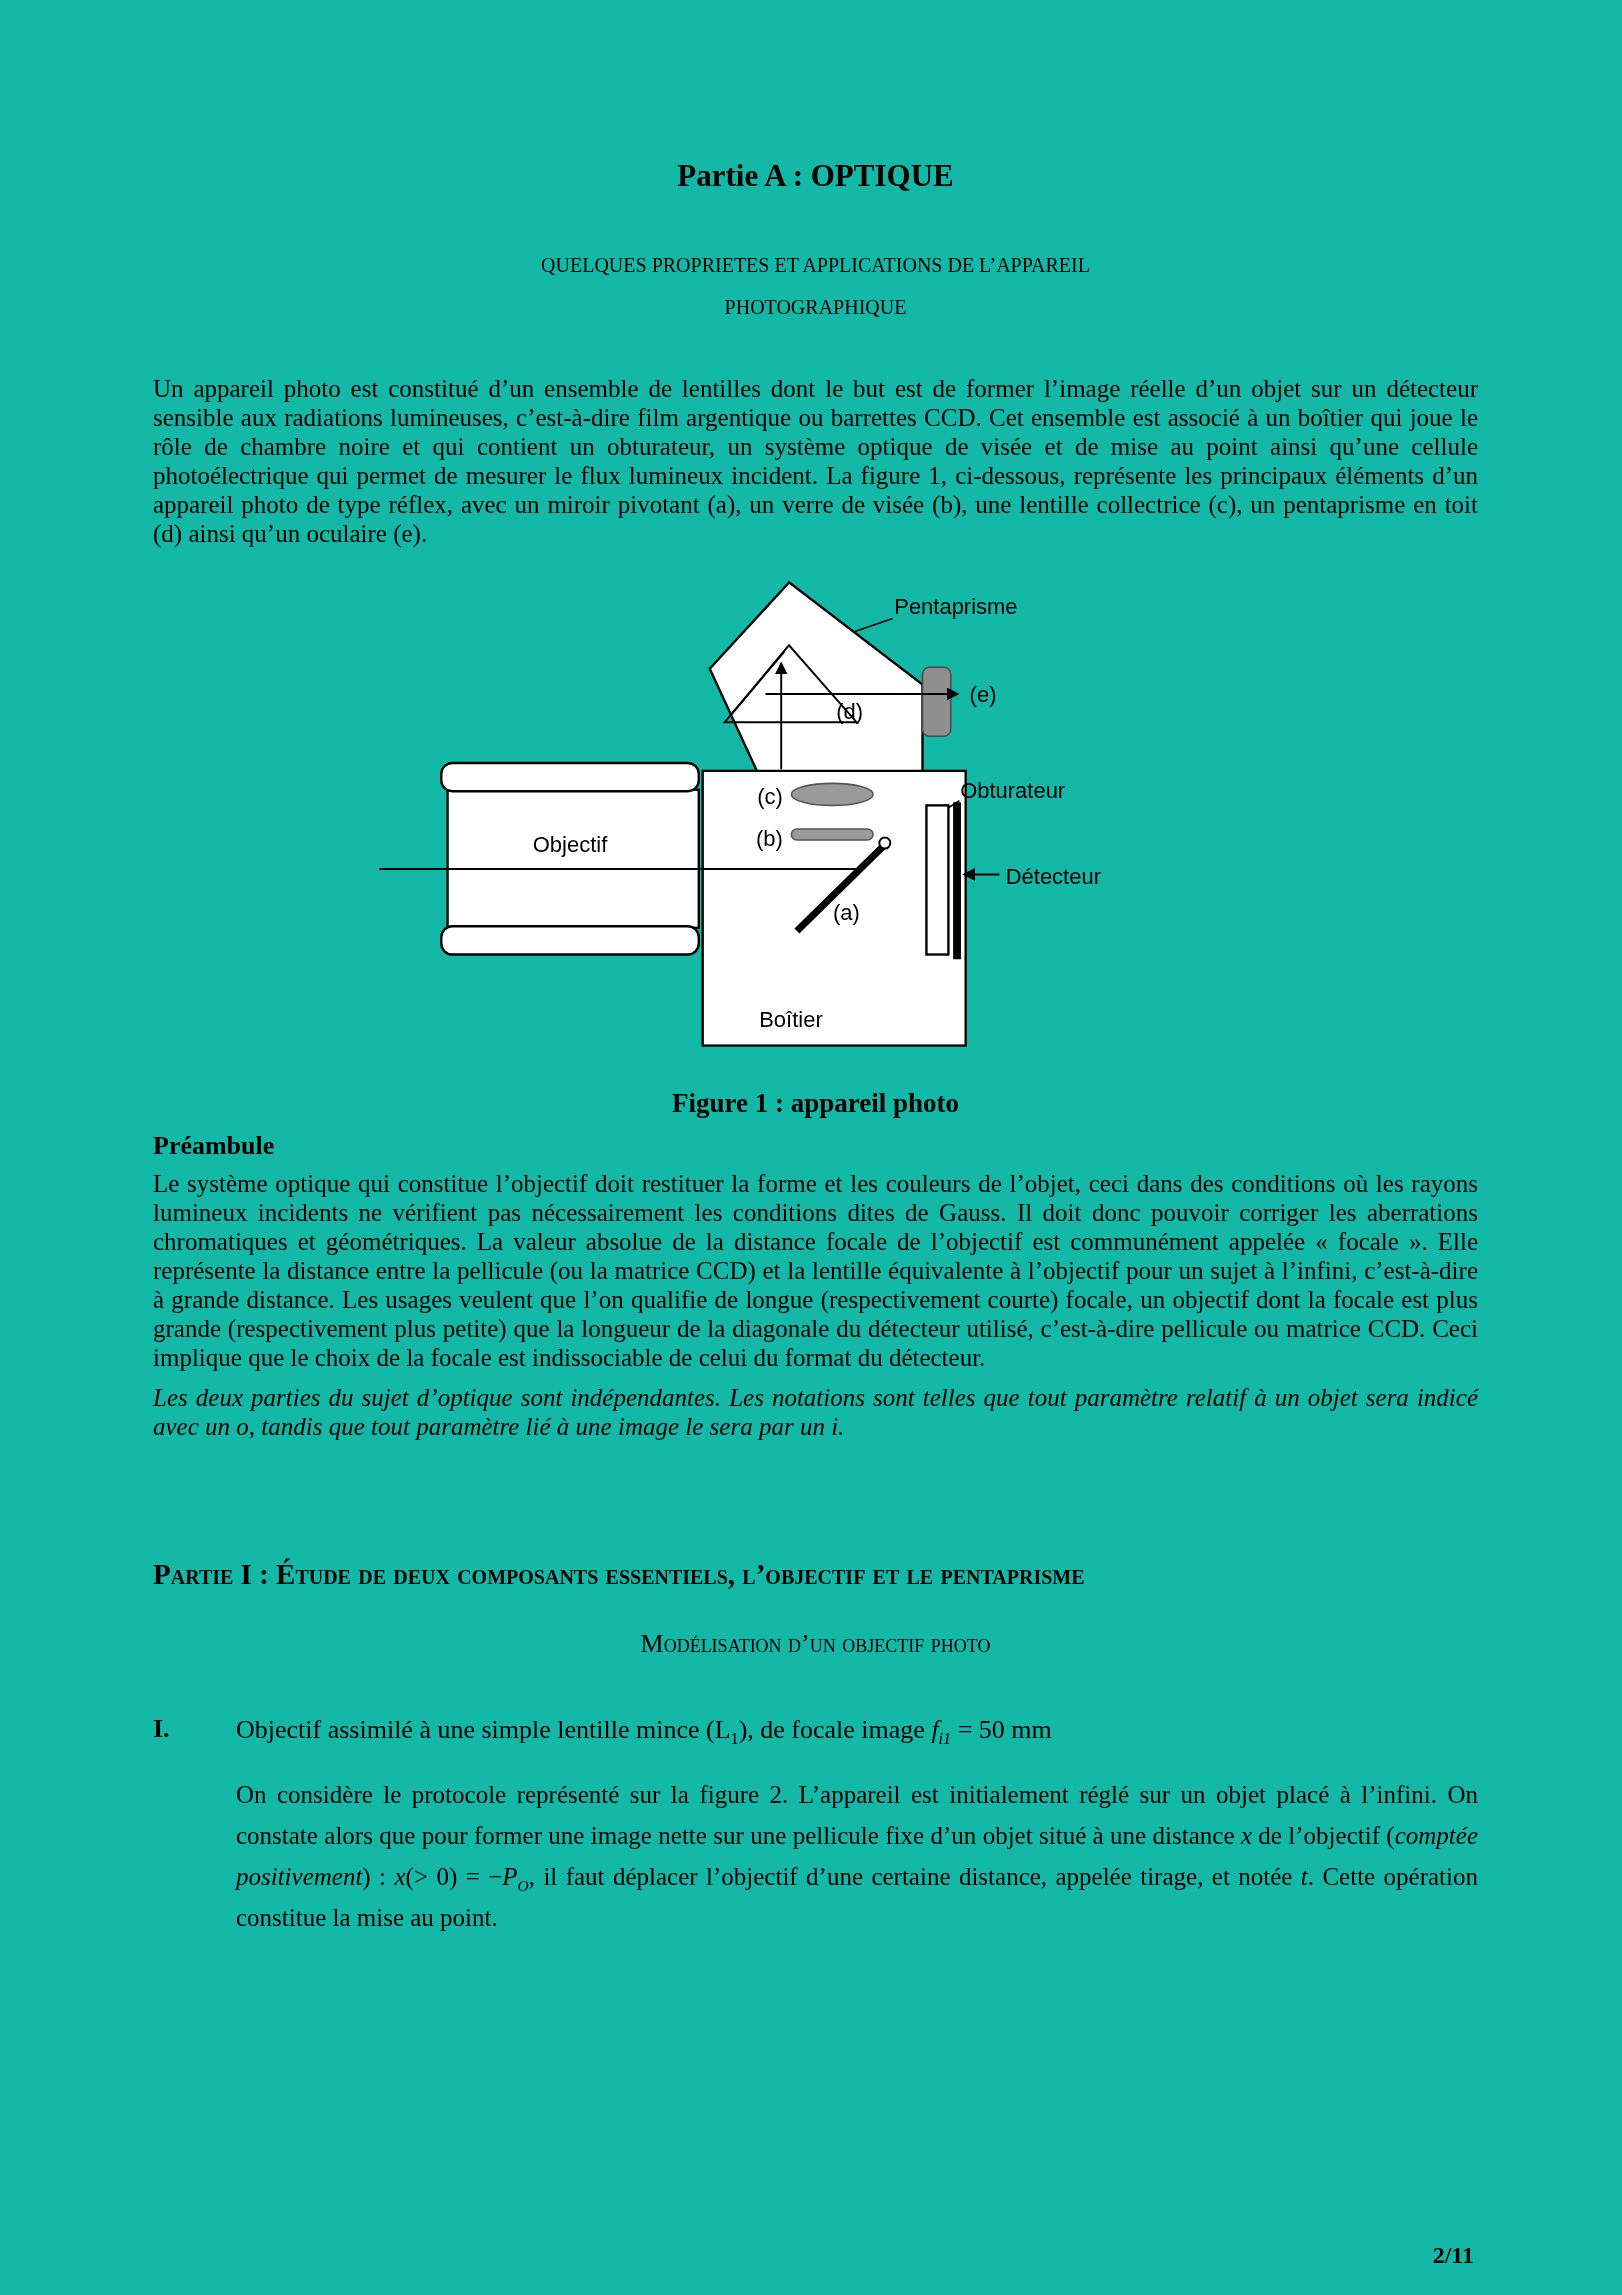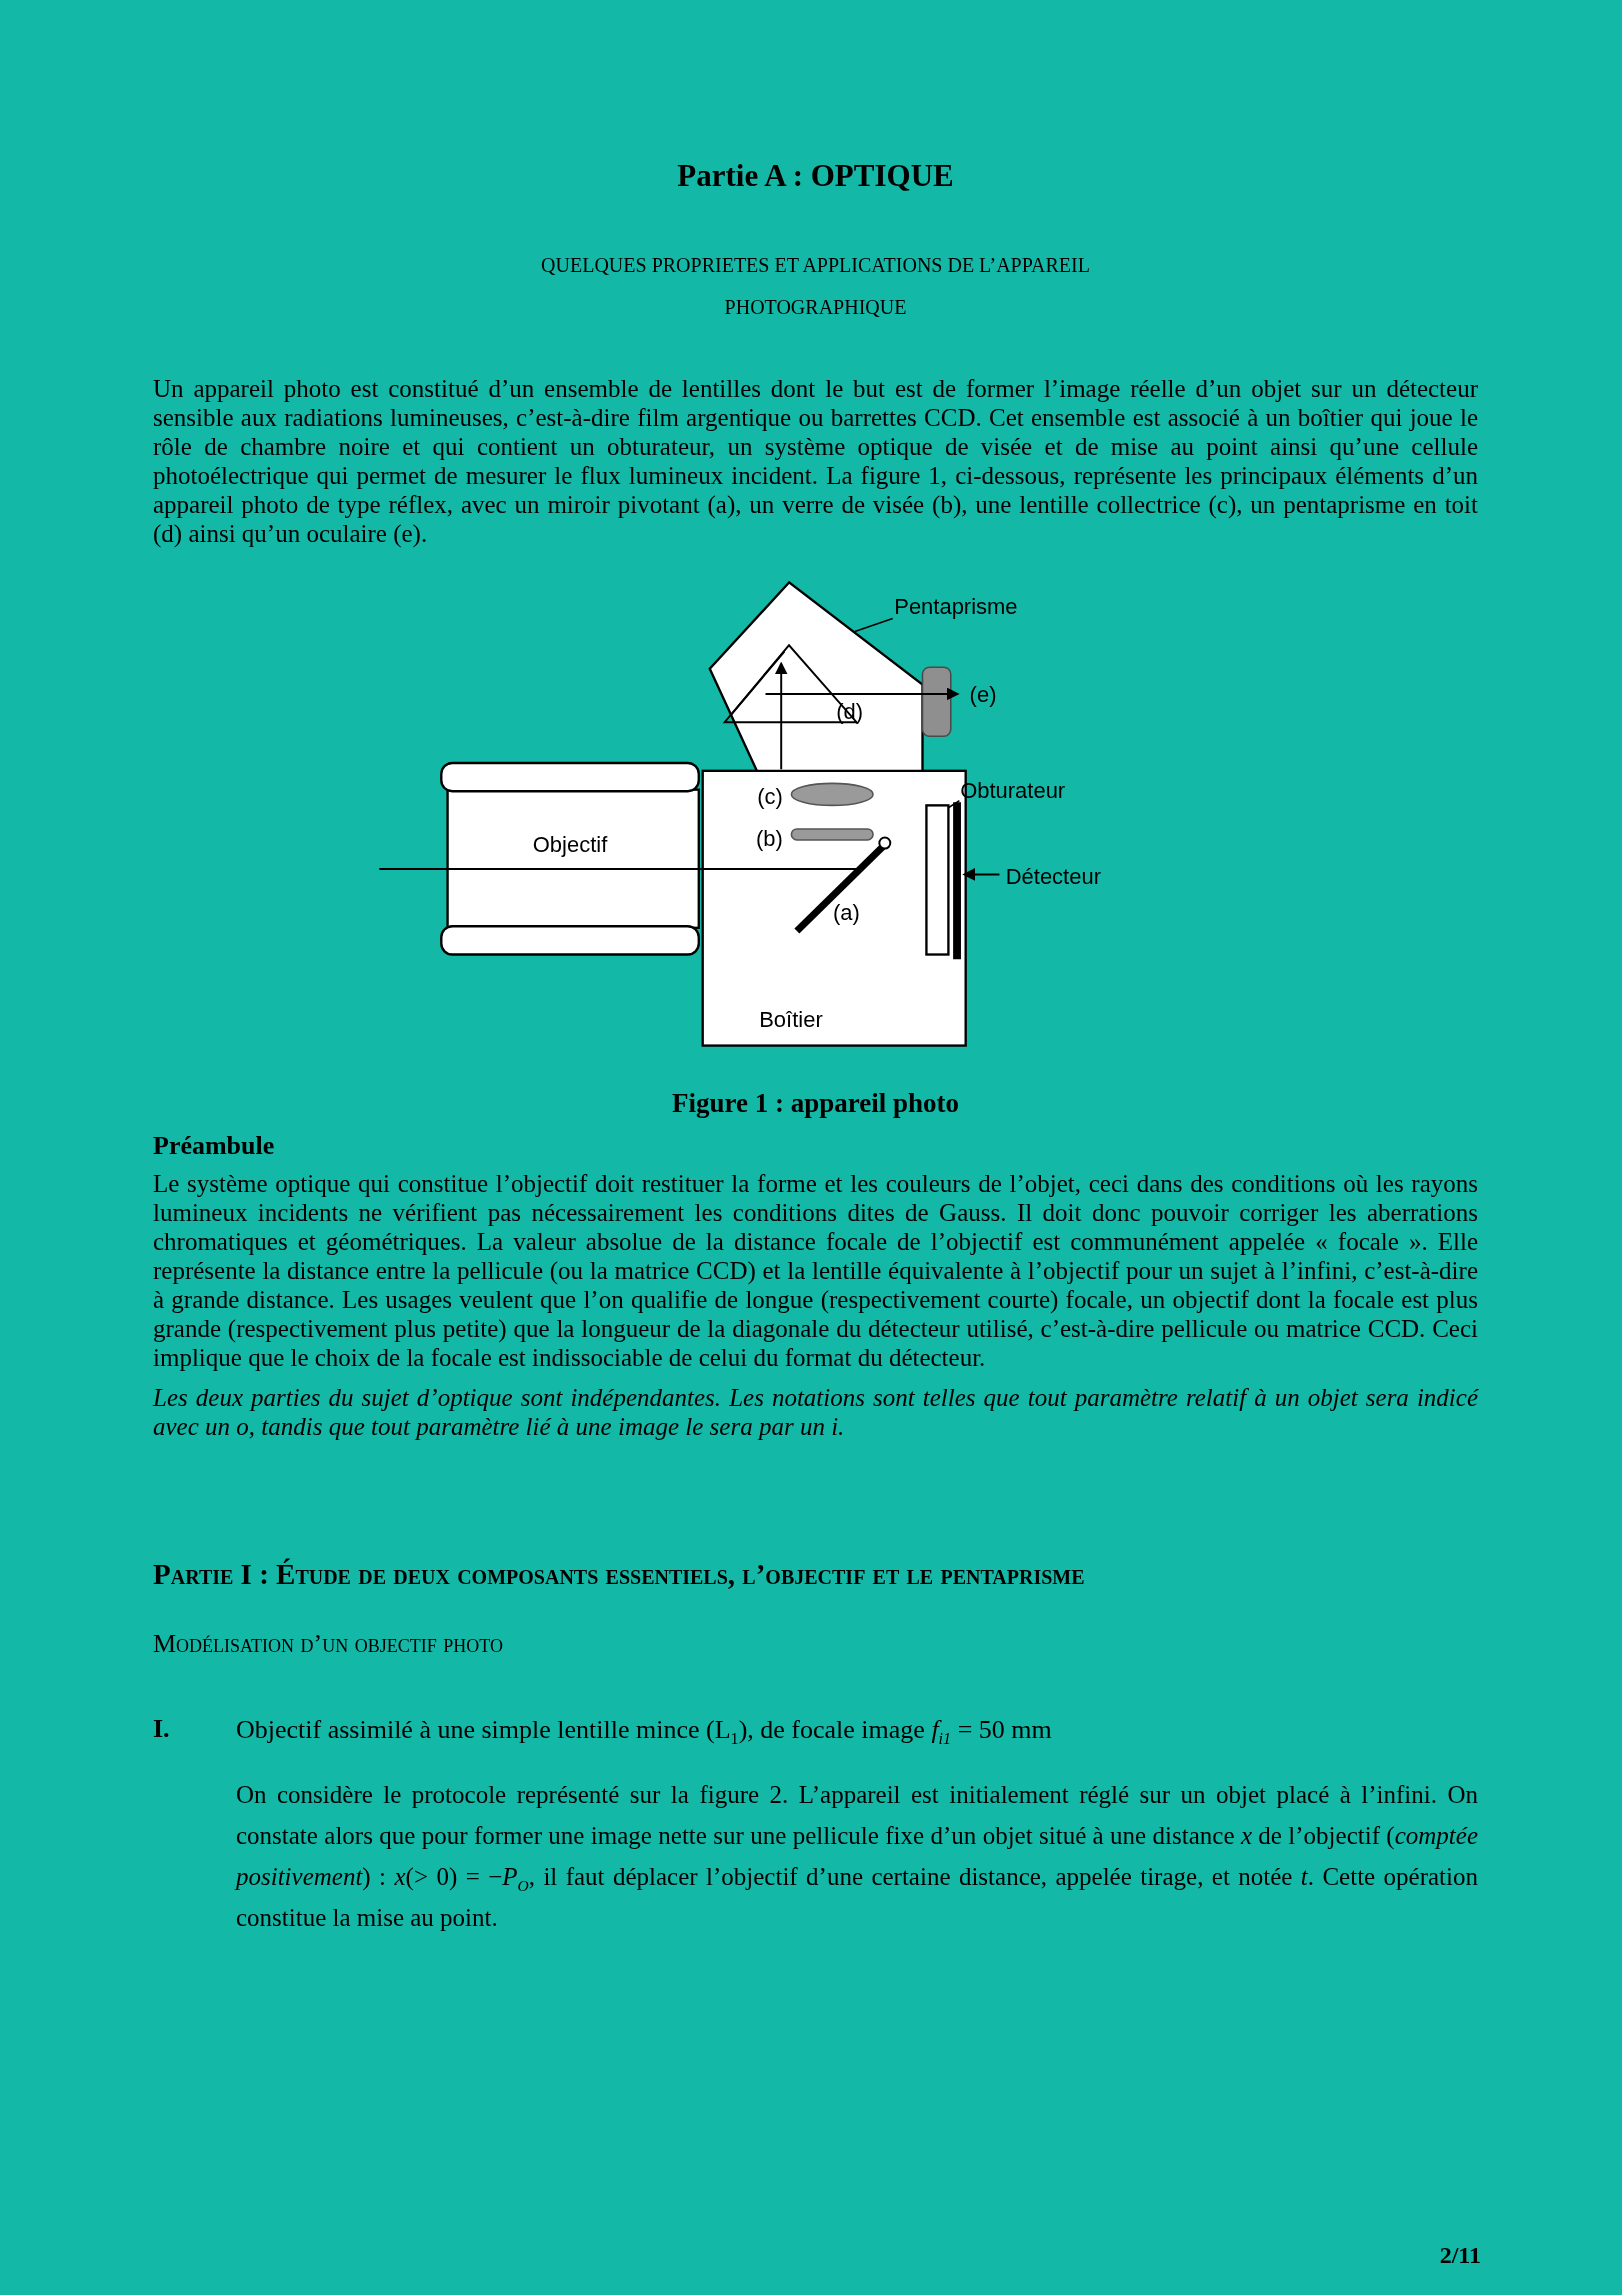--- a/index.html
+++ b/index.html
@@ -33,31 +33,31 @@
   }
   .subhead {
     font-size: 26px; font-weight: bold; margin: 11px 0 7.9px 0; line-height: 31px;
   }
   .note { font-style: italic; margin-top: 11px; }
   .part-heading {
     font-variant: small-caps; font-weight: bold; font-size: 29px;
     margin: 116px 0 16px 0; line-height: 35px; white-space: nowrap;
   }
   .part-sub {
-    font-variant: small-caps; font-size: 26px; text-align: left;
+    font-variant: small-caps; font-size: 26px; text-align: center;
     margin: 36px 0 0 0; line-height: 31px;
   }
   .section { position: relative; padding-left: 83px; margin-top: 55px; }
   .sec-num { position: absolute; left: 0; top: 0; font-weight: bold; font-size: 26px; }
   .sec-heading { font-size: 26px; font-weight: normal; margin: 0; line-height: 32px; }
   .sec-body { font-size: 25px; line-height: 41px; text-align: justify; margin: 28px 0 0 0; }
   .it { font-style: italic; }
   sub { font-size: 0.62em; line-height: 0; }
   .pagenum {
-    position: absolute; right: 142px; top: 2242px;
+    position: absolute; right: 149px; top: 2242px;
     font-weight: bold; font-size: 24px; margin-left: 32px;
   }
 </style>
 </head>
 <body>
 
 <div class="page">
 
   <h1 class="title">Partie A : OPTIQUE</h1>
 

